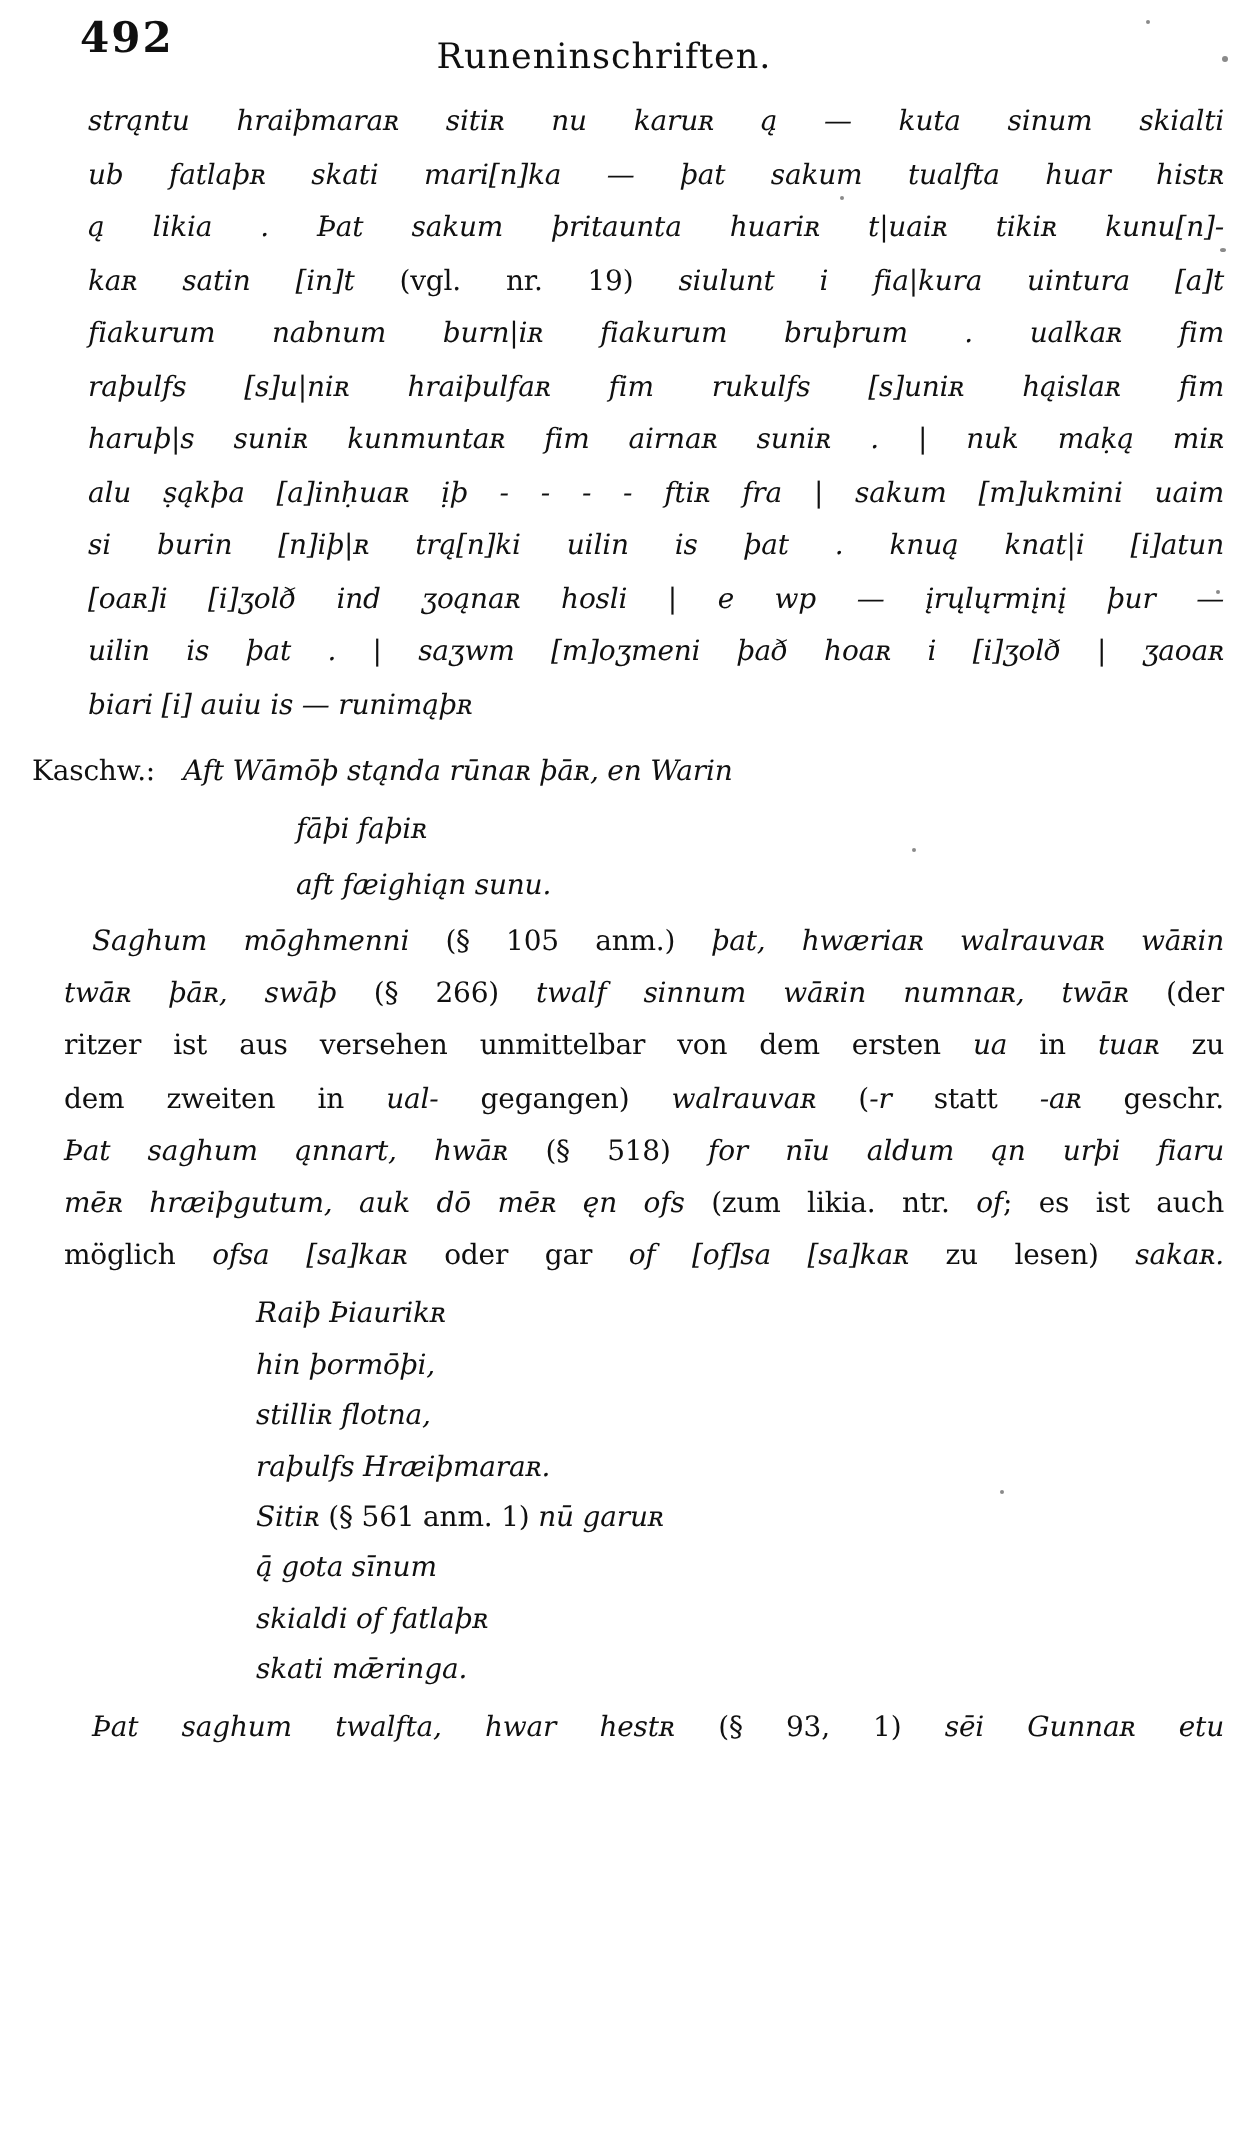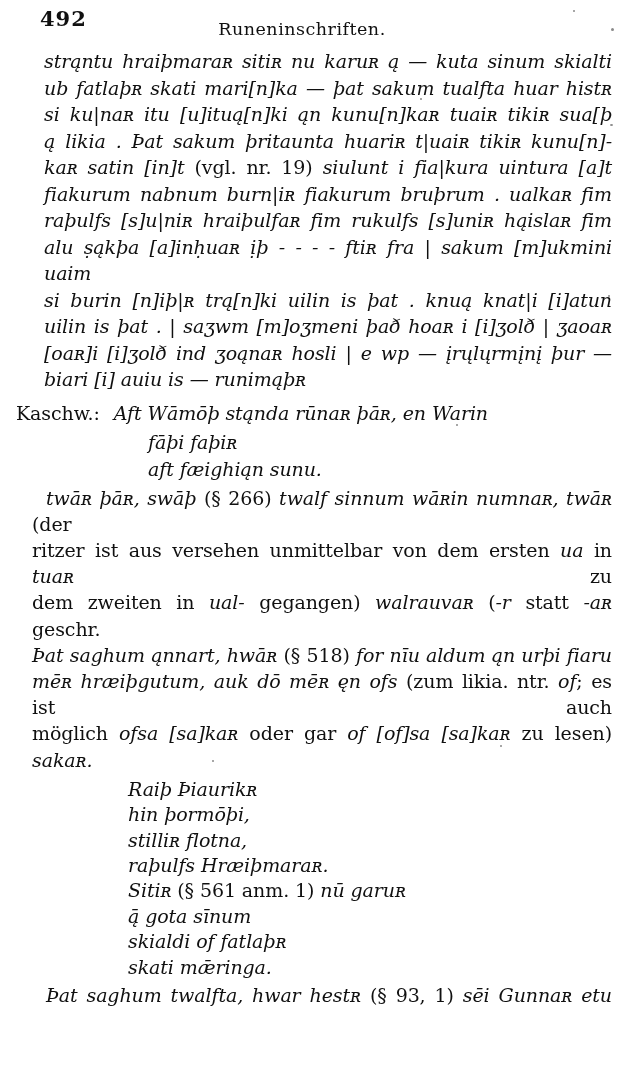--- a/index.html
+++ b/index.html
@@ -14,21 +14,21 @@
   .header{position:relative;height:28px;}
   .pagenum{
     position:absolute;left:8px;top:0;font-size:21px;font-weight:600;
     letter-spacing:1px;
   }
   .htitle{
     position:absolute;left:0;right:40px;top:13px;text-align:center;
     font-size:17.5px;letter-spacing:0.5px;
   }
   .tline{
-    font-size:19px;line-height:26.5px;letter-spacing:-0.1px;
+    font-size:14px;line-height:26.5px;letter-spacing:-0.1px;
     text-align:justify;text-align-last:justify;
   }
   .ital{font-style:italic;}
   .rom{font-style:normal;}
   
   .translit{margin:14px 0 0 12px;}
   .translit .tline:last-child{text-align-last:left;}
   
   .kaschw{margin-top:6px;}
   .kaschw .kline{
@@ -59,43 +59,44 @@
 <div class="page">
 
   <div class="header">
     <span class="pagenum">492</span>
     <span class="htitle">Runeninschriften.</span>
   </div>
 
   <div class="translit">
       <div class="tline"><span class="ital">strąntu hraiþmaraʀ sitiʀ nu karuʀ ą — kuta sinum skialti</span></div>
       <div class="tline"><span class="ital">ub fatlaþʀ skati mari[n]ka — þat sakum tualfta huar histʀ</span></div>
-      <div class="tline"><span class="ital">si ku|naʀ itu [u]ituą[n]ki ąn kunu[n]kaʀ tuaiʀ tikiʀ sua[þ</span></div>
       <div class="tline"><span class="ital">ą likia . Þat sakum þritaunta huariʀ t|uaiʀ tikiʀ kunu[n]-</span></div>
       <div class="tline"><span class="ital">kaʀ satin [in]t </span><span class="rom">(vgl. nr. 19) </span><span class="ital">siulunt i fia|kura uintura [a]t</span></div>
       <div class="tline"><span class="ital">fiakurum nabnum burn|iʀ fiakurum bruþrum . ualkaʀ fim</span></div>
       <div class="tline"><span class="ital">raþulfs [s]u|niʀ hraiþulfaʀ fim rukulfs [s]uniʀ hąislaʀ fim</span></div>
+      <div class="tline"><span class="ital">haruþ|s suniʀ kunmuntaʀ fim airnaʀ suniʀ . | nuk maḳą miʀ</span></div>
       <div class="tline"><span class="ital">alu ṣąkþa [a]inḥuaʀ ịþ - - - - ftiʀ fra | sakum [m]ukmini uaim</span></div>
       <div class="tline"><span class="ital">si burin [n]iþ|ʀ trą[n]ki uilin is þat . knuą knat|i [i]atun</span></div>
+      <div class="tline"><span class="ital">[oaʀ]i [i]ʒolð ind ʒoąnaʀ hosli | e wp — įrųlųrmįnį þur —</span></div>
       <div class="tline"><span class="ital">uilin is þat . | saʒwm [m]oʒmeni það hoaʀ i [i]ʒolð | ʒaoaʀ</span></div>
-      <div class="tline"><span class="ital">[oaʀ]i [i]ʒolð ind ʒoąnaʀ hosli | e wp — įrųlųrmįnį þur —</span></div>
       <div class="tline"><span class="ital">biari [i] auiu is — runimąþʀ</span></div>
     </div>
 
   <div class="kaschw">
     <div class="tline kline">
       <span class="rom klabel">Kaschw.:</span><span class="ital">Aft Wāmōþ stąnda rūnaʀ þāʀ, en Warin</span>
     </div>
     <div class="kverse">
         <div class="tline"><span class="ital">fāþi faþiʀ</span></div>
         <div class="tline"><span class="ital">aft fæighiąn sunu.</span></div>
       </div>
   </div>
 
   <div class="para1">
+      <div class="tline"><span class="ital">Saghum mōghmenni </span><span class="rom">(§ 105 anm.) </span><span class="ital">þat, hwæriaʀ walrauvaʀ wāʀin</span></div>
       <div class="tline"><span class="ital">twāʀ þāʀ, swāþ </span><span class="rom">(§ 266) </span><span class="ital">twalf sinnum wāʀin numnaʀ, twāʀ </span><span class="rom">(der</span></div>
       <div class="tline"><span class="rom">ritzer ist aus versehen unmittelbar von dem ersten </span><span class="ital">ua</span><span class="rom"> in </span><span class="ital">tuaʀ</span><span class="rom"> zu</span></div>
       <div class="tline"><span class="rom">dem zweiten in </span><span class="ital">ual-</span><span class="rom"> gegangen) </span><span class="ital">walrauvaʀ</span><span class="rom"> (</span><span class="ital">-r</span><span class="rom"> statt </span><span class="ital">-aʀ</span><span class="rom"> geschr.</span></div>
       <div class="tline"><span class="ital">Þat saghum ąnnart, hwāʀ </span><span class="rom">(§ 518) </span><span class="ital">for nīu aldum ąn urþi fiaru</span></div>
       <div class="tline"><span class="ital">mēʀ hræiþgutum, auk dō mēʀ ęn ofs </span><span class="rom">(zum likia. ntr. </span><span class="ital">of</span><span class="rom">; es ist auch</span></div>
       <div class="tline"><span class="rom">möglich </span><span class="ital">ofsa [sa]kaʀ</span><span class="rom"> oder gar </span><span class="ital">of [of]sa [sa]kaʀ</span><span class="rom"> zu lesen) </span><span class="ital">sakaʀ.</span></div>
     </div>
 
   <div class="verse2">
       <div class="tline"><span class="ital">Raiþ Þiaurikʀ</span></div>

